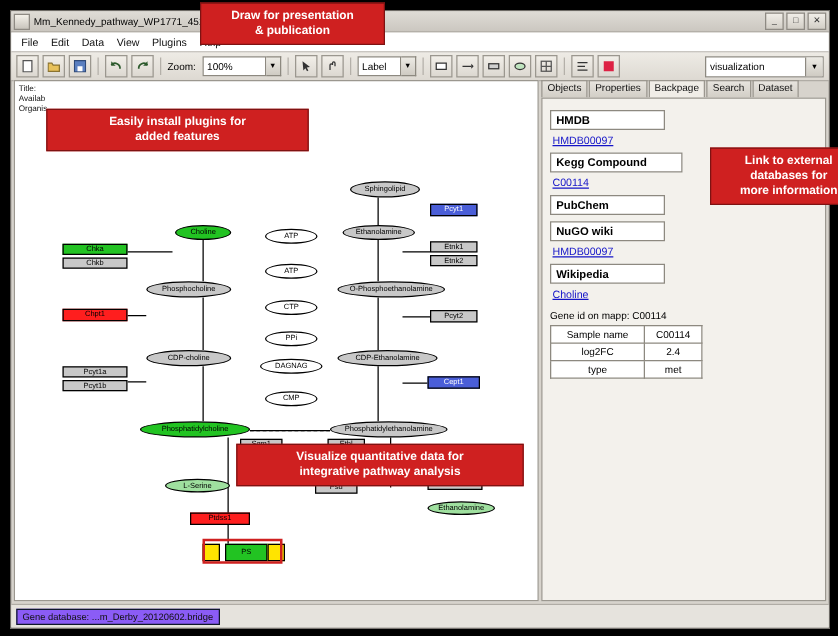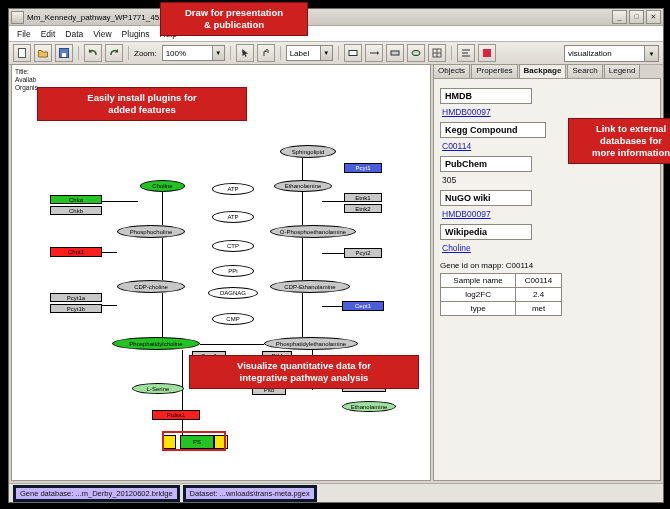--- a/index.html
+++ b/index.html
@@ -23,32 +23,32 @@
   .tsep{width:1px;height:14px;background:#b4b0a9;margin:0 2px;}
   .vis-select{position:absolute;right:4px;top:3px;width:90px;height:15px;background:#fff;border:1px solid #8d8980;font-size:8px;display:flex;align-items:center;padding-left:3px;}
   .vis-select .arr{position:absolute;right:0;top:0;width:13px;height:15px;background:linear-gradient(#eceae4,#cfcbc3);border-left:1px solid #8d8980;display:flex;align-items:center;justify-content:center;font-size:6px;}
   
   .body{position:absolute;top:53px;left:0;right:0;bottom:19px;display:flex;}
   .canvaswrap{position:relative;flex:1;background:#fff;border:1px solid #9b978f;margin:2px;overflow:hidden;}
   .rightpane{width:228px;margin:2px 2px 2px 0;display:flex;flex-direction:column;}
   
   .tabs{display:flex;height:14px;gap:1px;}
   .tab{font-size:8px;padding:1px 4px;background:linear-gradient(#e7e4de,#d2cec6);border:1px solid #9b978f;border-bottom:none;color:#111;}
-  .tab.active{background:#f0ede7;font-weight:bold;}
+  .tab.active{background:#f0ede7;font-weight:normal;}
   .panel{flex:1;background:#f3f1ec;border:1px solid #9b978f;overflow:hidden;position:relative;padding:4px 6px;}
   .secbox{background:#fff;border:1px solid #8d8980;font-size:9px;font-weight:bold;padding:2px 4px;width:82px;margin-top:5px;}
   .seclink{font-size:8.5px;color:#1414c8;text-decoration:underline;margin:3px 0 0 2px;display:block;}
   .secplain{font-size:8.5px;color:#111;margin:3px 0 0 2px;display:block;}
   .exp-title{font-size:9px;font-weight:bold;margin-top:9px;}
   .gene-id{font-size:8px;margin-top:8px;}
   .dtable{margin-top:3px;border-collapse:collapse;font-size:8px;width:122px;}
   .dtable td{border:1px solid #8d8980;background:#fff;height:13px;padding:0 3px;text-align:center;}
   
   .statusbar{position:absolute;left:0;right:0;bottom:0;height:18px;background:#e6e3dd;border-top:1px solid #b0aca5;display:flex;align-items:center;padding-left:4px;}
-  .status-cell{font-size:7.5px;color:#111;background:#c4b5fd;border:3px solid #0f172a;padding:1px 4px;margin-right:3px;white-space:nowrap;}
+  .status-cell{font-size:7.5px;color:#111;background:#8b5cf6;border:1px solid #0f172a;padding:1px 4px;margin-right:3px;white-space:nowrap;}
   
   .leftinfo{position:absolute;left:3px;top:3px;font-size:6.5px;line-height:8px;color:#111;}
   
   .node{position:absolute;font-size:6px;color:#000;display:flex;align-items:center;justify-content:center;text-align:center;box-sizing:border-box;}
   .rect{border:1px solid #000;background:#fff;}
   .ell{border:1px solid #000;border-radius:50%;background:#fff;}
   .line{position:absolute;background:#000;}
   .hline{height:1px;}
   .vline{width:1px;}
   
@@ -258,33 +258,32 @@
       </div>
 
     </div>
 
     <div class="rightpane">
       <div class="tabs">
         <div class="tab">Objects</div>
         <div class="tab">Properties</div>
         <div class="tab active">Backpage</div>
         <div class="tab">Search</div>
-        <div class="tab">Legend</div>
+        <div class="tab">Dataset</div>
       </div>
       <div class="panel">
 
 
         <div class="secbox">HMDB</div>
         <a class="seclink">HMDB00097</a>
 
         <div class="secbox" style="width:96px">Kegg Compound</div>
         <a class="seclink">C00114</a>
 
         <div class="secbox">PubChem</div>
-        <span class="secplain">305</span>
 
         <div class="secbox">NuGO wiki</div>
         <a class="seclink">HMDB00097</a>
 
         <div class="secbox">Wikipedia</div>
         <a class="seclink">Choline</a>
 
         <div class="gene-id">Gene id on mapp: C00114</div>
 
         <table class="dtable">
@@ -302,21 +301,20 @@
                 <td>met</td>
               </tr>
             </tbody>
         </table>
       </div>
     </div>
   </div>
 
   <div class="statusbar">
     <div class="status-cell">Gene database: ...m_Derby_20120602.bridge</div>
-    <div class="status-cell">Dataset: ...wnloads\trans-meta.pgex</div>
   </div>
 </div>
 
 <div class="callout" style="left:160px;top:2px;width:148px;">
   <div style="white-space:pre-line">Draw for presentation
 &amp; publication</div>
 </div>
 <div class="callout" style="left:568px;top:118px;width:126px;">
   <div style="white-space:pre-line">Link  to external
 databases  for

